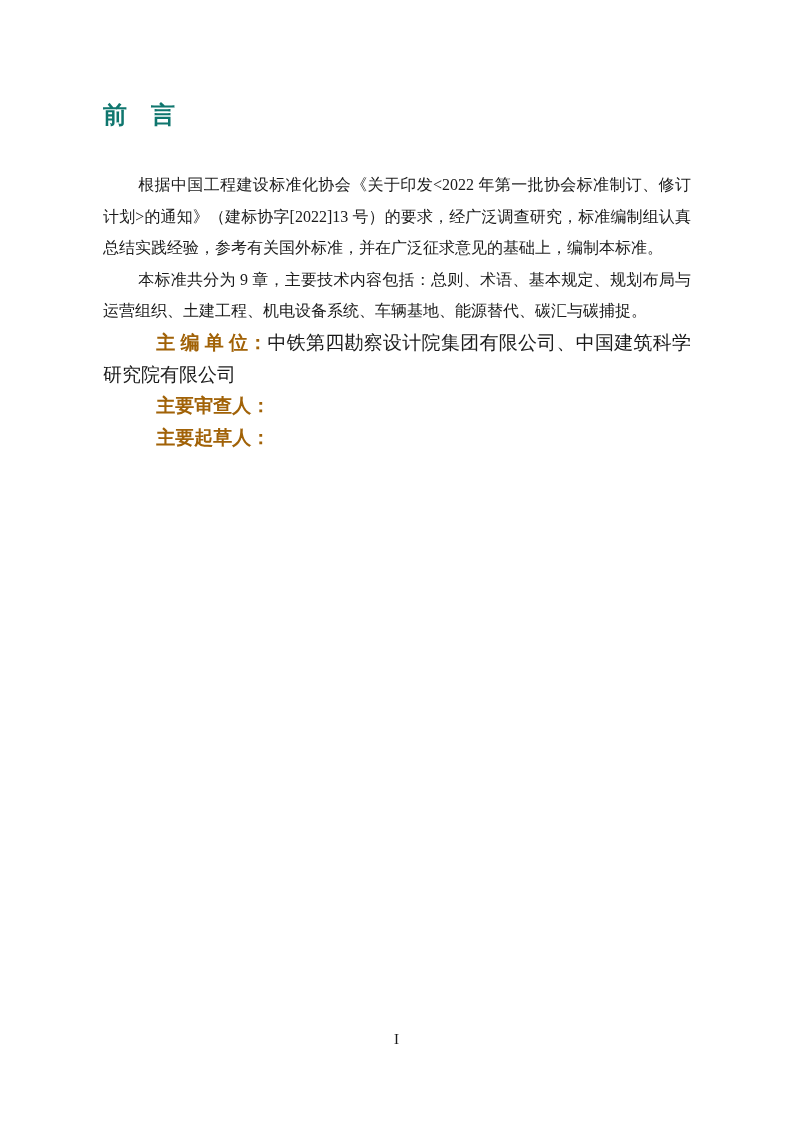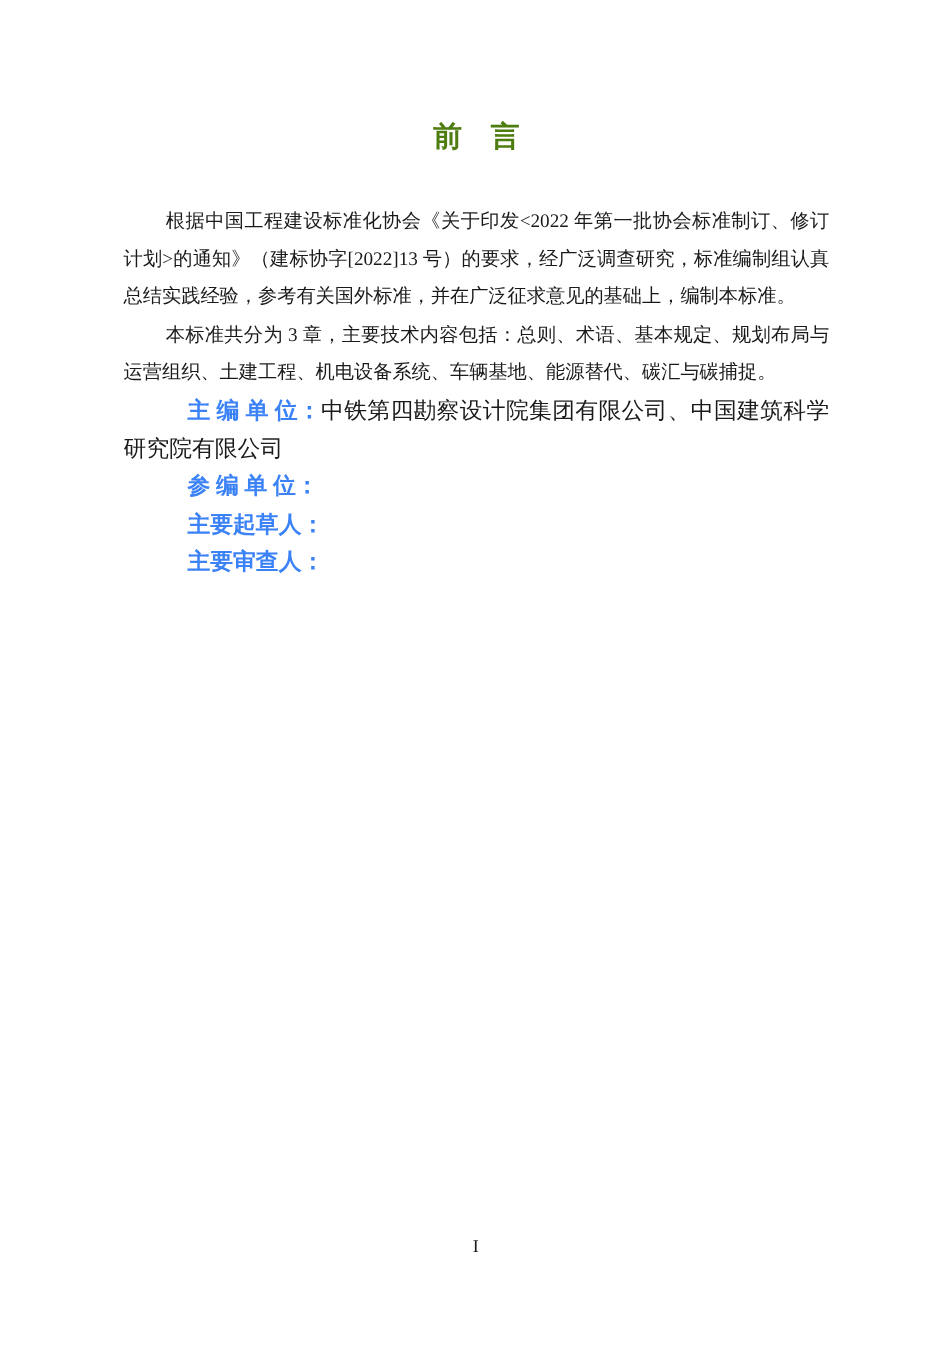--- a/index.html
+++ b/index.html
@@ -20,42 +20,41 @@
     position: absolute;
     left: 103px;
     right: 102px;
     top: 0;
   }
   .doc-title {
     margin: 97px 0 36px 0;
     font-size: 24px;
     font-weight: bold;
     line-height: 36px;
-    text-align: center;
-    color: #4d7c0f;
+    color: #0f766e;
   }
   p.body-para {
     margin: 0;
     font-size: 16px;
     line-height: 31.6px;
     text-align: justify;
     text-indent: 2.2em;
     word-break: break-all;
   }
   p.credit {
     margin: 0;
     font-size: 19px;
     line-height: 31.6px;
     text-align: justify;
     text-indent: 2.8em;
     word-break: break-all;
   }
   p.credit b {
     font-weight: bold;
-    color: #3b82f6;
+    color: #a16207;
   }
   .page-number {
     position: absolute;
     left: 0;
     right: 0;
     top: 1028px;
     height: 22px;
     line-height: 22px;
     text-align: center;
     font-size: 15px;
@@ -65,36 +64,33 @@
 </head>
 <body>
 
 <div class="page">
   <div class="content">
 
     <h1 class="doc-title">前　言</h1>
 
     <p class="body-para">根据中国工程建设标准化协会《关于印发&lt;2022 年第一批协会标准制订、修订计划&gt;的通知》（建标协字[2022]13 号）的要求，经广泛调查研究，标准编制组认真总结实践经验，参考有关国外标准，并在广泛征求意见的基础上，编制本标准。</p>
 
-    <p class="body-para">本标准共分为 3 章，主要技术内容包括：总则、术语、基本规定、规划布局与运营组织、土建工程、机电设备系统、车辆基地、能源替代、碳汇与碳捕捉。</p>
+    <p class="body-para">本标准共分为 9 章，主要技术内容包括：总则、术语、基本规定、规划布局与运营组织、土建工程、机电设备系统、车辆基地、能源替代、碳汇与碳捕捉。</p>
 
 
 
     <p class="credit">
       <b>主 编 单 位：</b><span>中铁第四勘察设计院集团有限公司、中国建筑科学研究院有限公司</span>
     </p>
 
+
     <p class="credit">
-      <b>参 编 单 位：</b><span></span>
+      <b>主要审查人：</b><span></span>
     </p>
 
     <p class="credit">
       <b>主要起草人：</b><span></span>
-    </p>
-
-    <p class="credit">
-      <b>主要审查人：</b><span></span>
     </p>
 
   </div>
 
   <div class="page-number">I</div>
 </div>
 
 </body></html>

